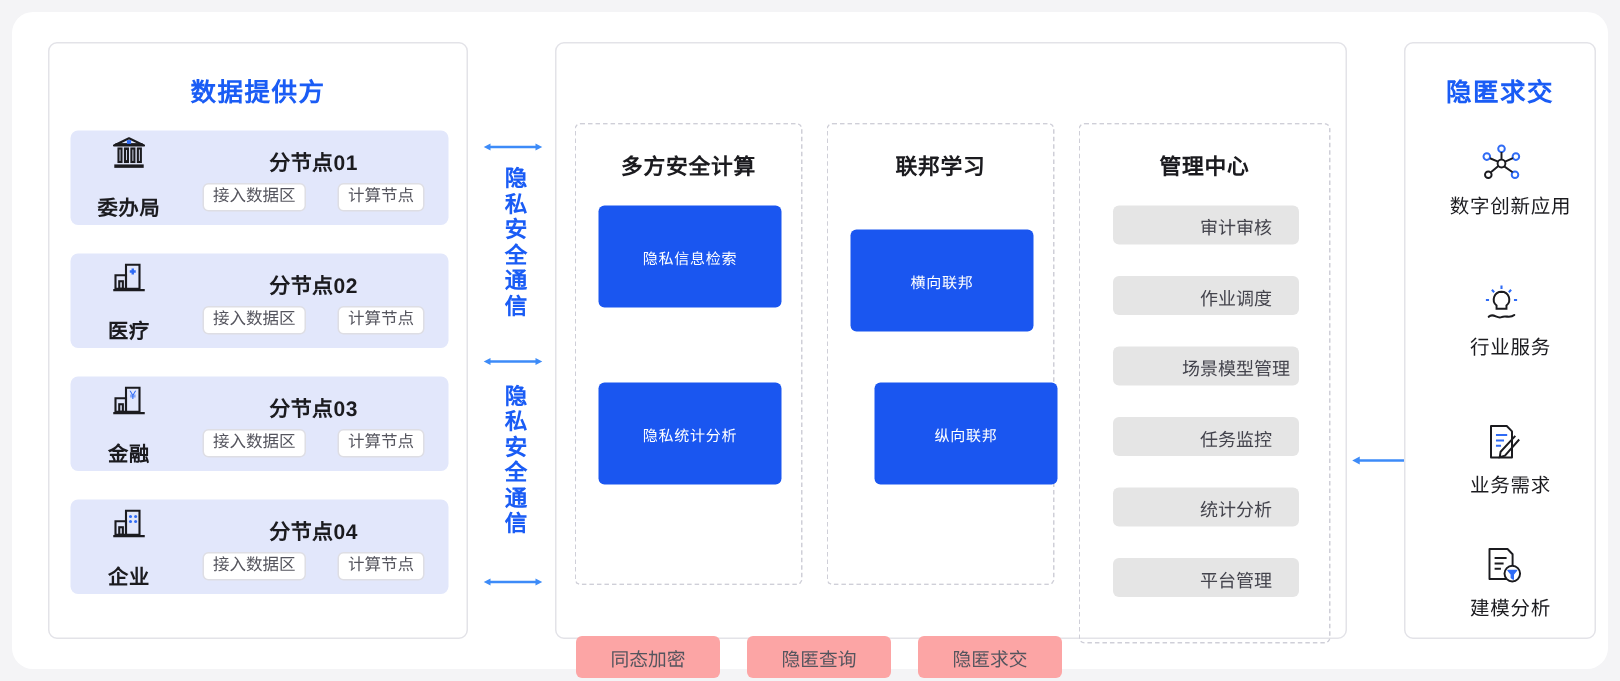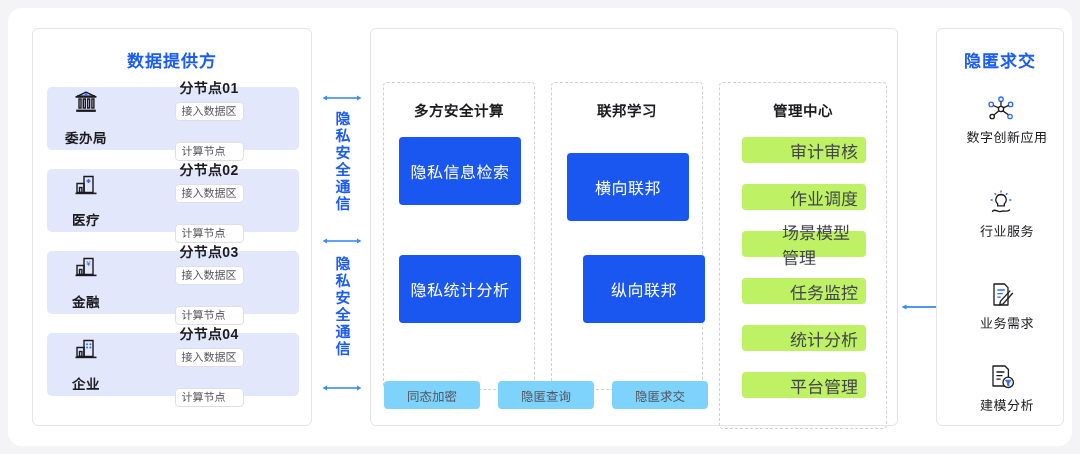--- a/index.html
+++ b/index.html
@@ -101,21 +101,20 @@
   }
   .prov-node {
     font-size: 14px;
     font-weight: bold;
     color: #1b1b1f;
     letter-spacing: 0.3px;
   }
   .prov-chips {
     display: flex;
     gap: 21px;
-    flex-direction: column;
   }
   .chip {
     background: #ffffff;
     border: 1px solid #dedee4;
     border-radius: 4px;
     font-size: 11px;
     color: #55555e;
     padding: 3px 6px;
     line-height: 1;
     white-space: nowrap;
@@ -176,49 +175,49 @@
   }
   #mpc-box  { left: 12px;  top: 53px; width: 152px; height: 308px; }
   #fl-box   { left: 180px; top: 53px; width: 152px; height: 308px; }
   #mgmt-box { left: 348px; top: 53px; width: 168px; height: 347px; }
 
   .blue-box {
     position: absolute;
     background: #1a56f0;
     border-radius: 4px;
     color: #ffffff;
-    font-size: 16px;
+    font-size: 10px;
     letter-spacing: 0.5px;
     display: flex;
     align-items: center;
     justify-content: center;
     box-sizing: border-box;
   }
   .mgmt-item {
     position: absolute;
     left: 22px;
     width: 124px;
     height: 26px;
-    background: #bef264;
+    background: #e5e5e5;
     border-radius: 4px;
     color: #44444d;
-    font-size: 17px;
+    font-size: 12px;
     display: flex;
     align-items: center;
     justify-content: center;
     box-sizing: border-box;
     padding-left: 40px;
   }
 
   .bottom-chip {
     position: absolute;
-    top: 352px;
+    top: 395px;
     width: 96px;
     height: 28px;
-    background: #7dd3fc;
+    background: #fca5a5;
     border-radius: 4px;
     color: #55555e;
     font-size: 12.5px;
     display: flex;
     align-items: center;
     justify-content: center;
     box-sizing: border-box;
   }
 
   

